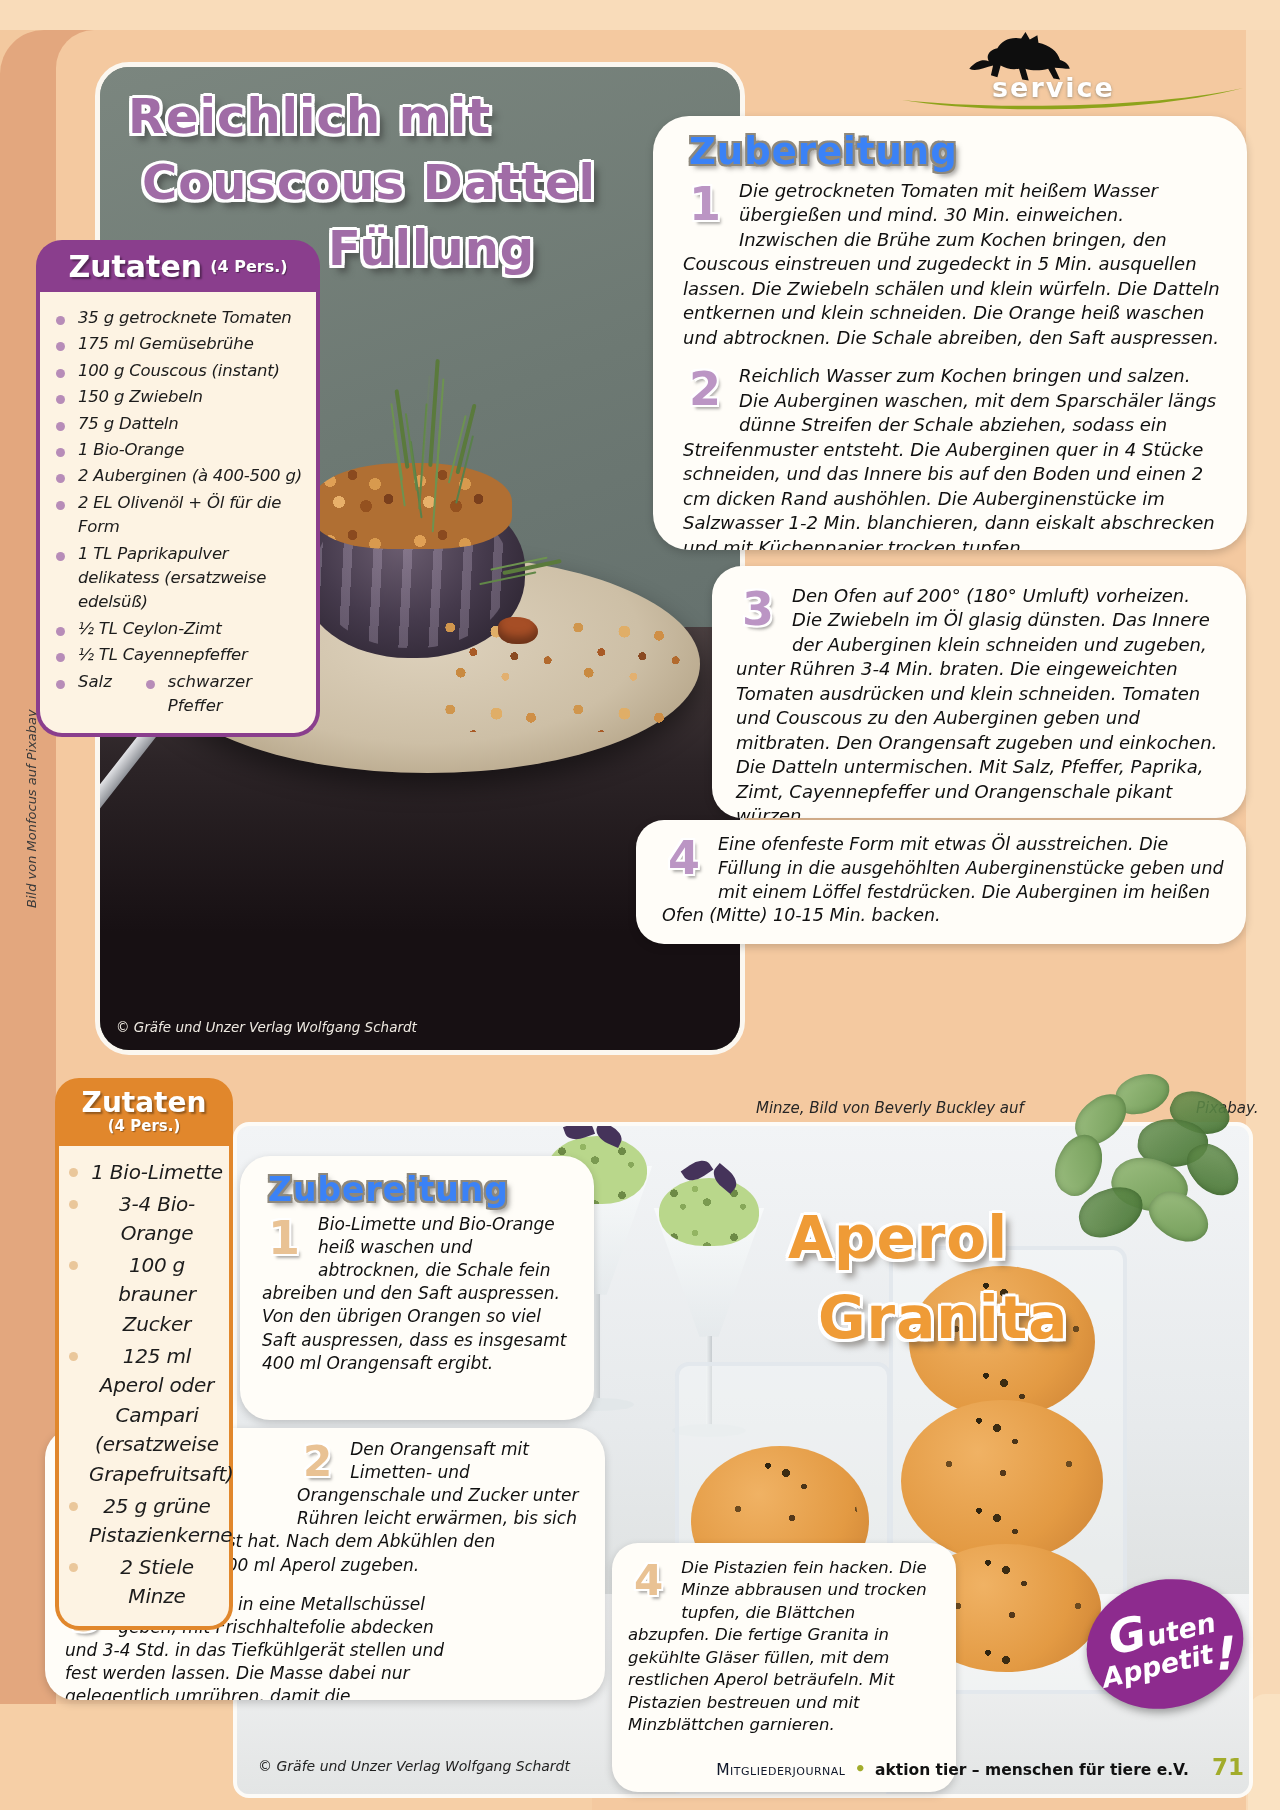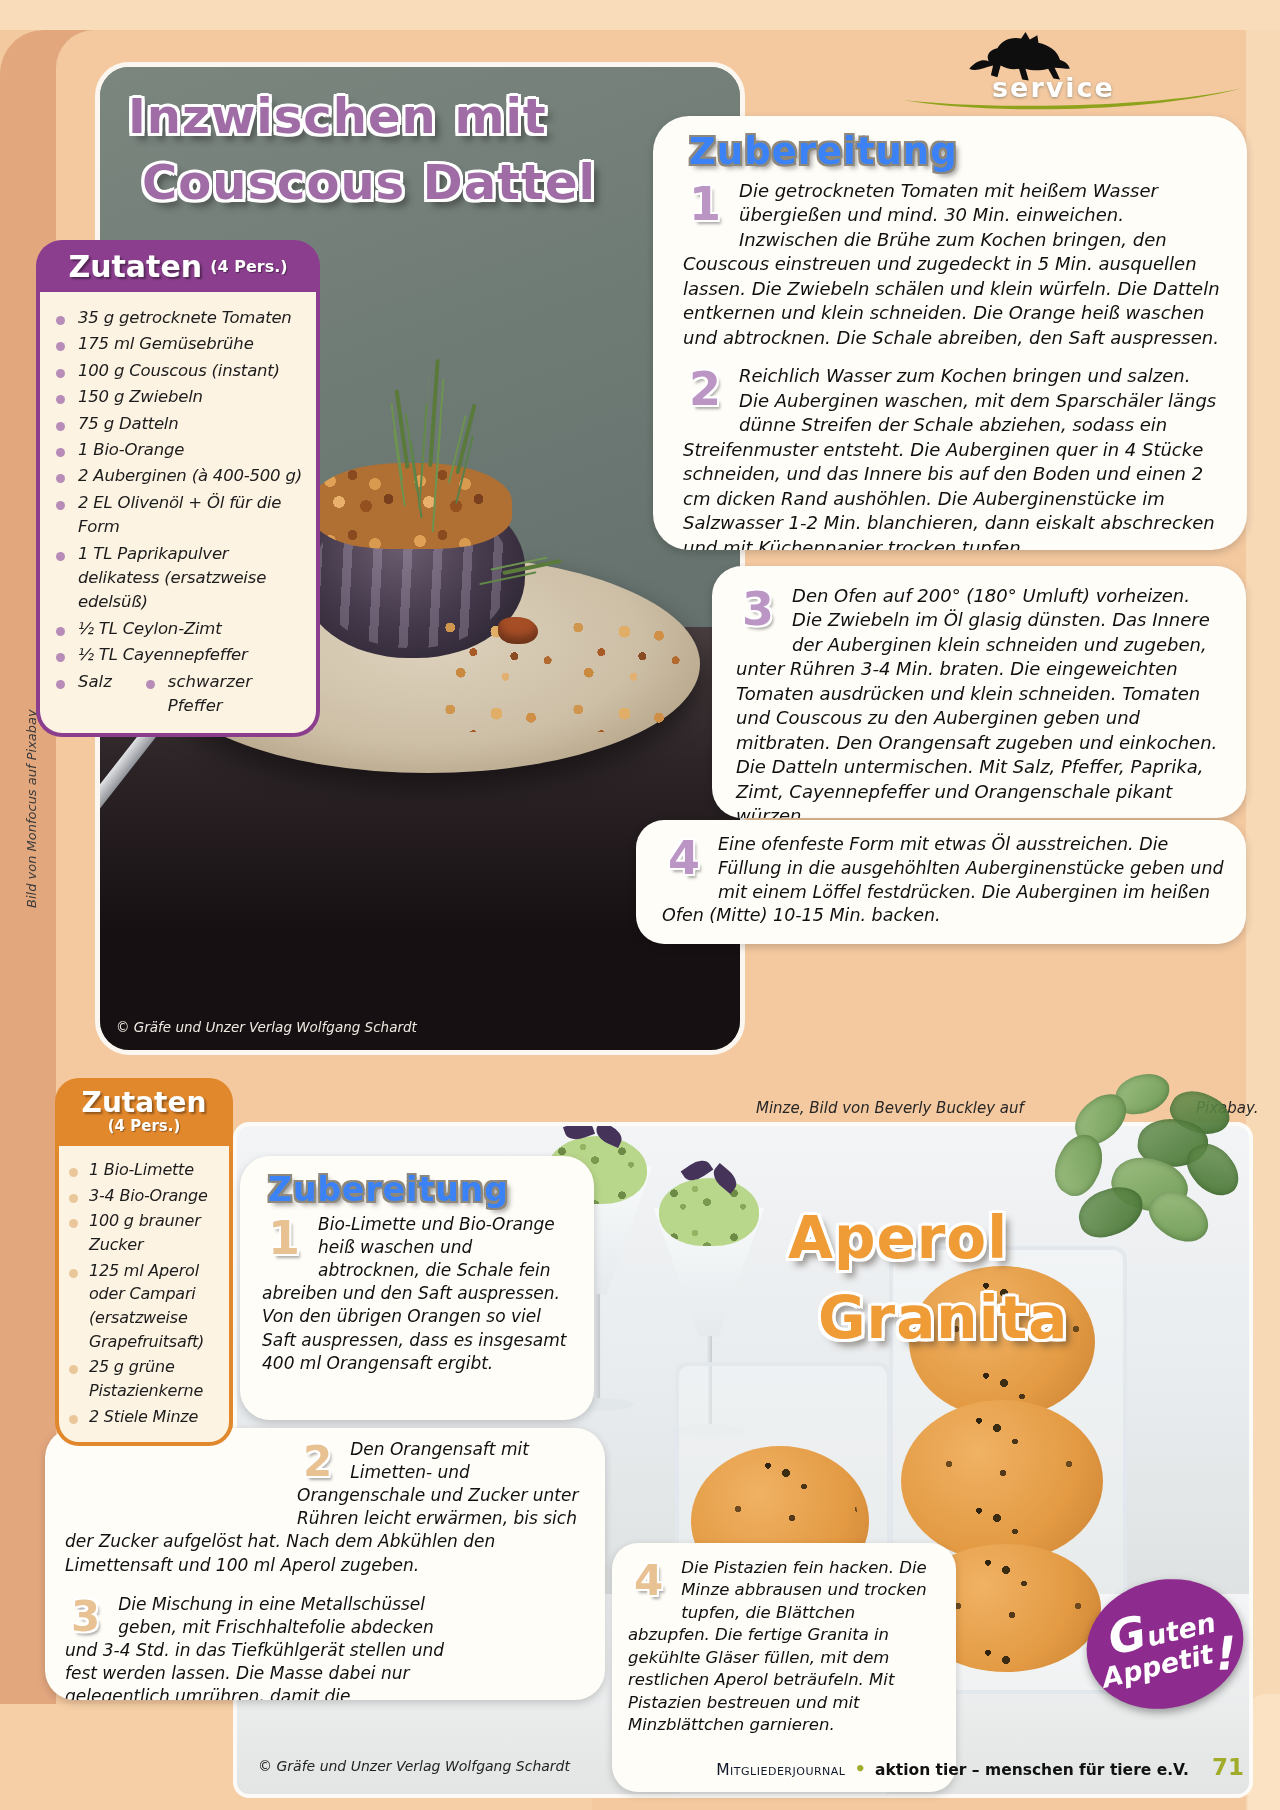--- a/index.html
+++ b/index.html
@@ -55,21 +55,21 @@
   .zbox2 .zlist li::before{background:#eac79b;}
   .zlast{position:relative;display:flex;padding-left:30px;font-style:italic;font-size:16.5px;line-height:1.48;color:#1c1c1c;}
   .zlast::before{content:"";position:absolute;left:8px;top:10px;width:9px;height:9px;border-radius:50%;background:#b78cb8;}
   .zlast .b2{position:relative;margin-left:34px;padding-left:22px;}
   .zlast .b2::before{content:"";position:absolute;left:0;top:10px;width:9px;height:9px;border-radius:50%;background:#b78cb8;}
   .zbox2{left:55px;top:1078px;width:178px;z-index:4;}
   .zh2{background:#e1872c;border-radius:24px 24px 0 0;height:68px;display:flex;flex-direction:column;align-items:center;justify-content:center;color:#fff;}
   .zh2 .big{font-size:28px;font-weight:800;line-height:1;text-shadow:2px 2px 2px rgba(0,0,0,.35);}
   .zh2 .small{font-size:15px;font-weight:700;text-shadow:1px 1px 1px rgba(0,0,0,.35);}
   .zb2{background:#fdf3e3;border:4px solid #e1872c;border-top:none;border-radius:0 0 24px 24px;padding:10px 4px 12px 4px;}
-  .zb2 .zlist li{padding-left:26px;font-size:16px;}
+  .zb2 .zlist li{padding-left:26px;font-size:20px;text-align:center;}
   .zb2 .zlist li::before{left:6px;}
   
   .dbox{left:60px;top:700px;width:198px;background:#fff;border-radius:20px;padding:10px 11px 12px 11px;box-shadow:0 2px 7px rgba(0,0,0,.18);z-index:3;}
   .dphoto{position:relative;width:176px;height:168px;background:#fcfcfa;overflow:hidden;}
   .date{position:absolute;border-radius:50% 45% 55% 50%;}
   .dleaf{position:absolute;background:linear-gradient(120deg,#79b054,#4e8a34);border-radius:0 70% 0 70%;}
   .dtext{margin-top:8px;font-style:italic;font-size:15.5px;line-height:1.36;text-align:justify;color:#191919;}
   .vcred{left:24px;top:698px;height:210px;writing-mode:vertical-rl;transform:rotate(180deg);font-size:13px;font-style:italic;color:#3a3a3a;z-index:3;}
   
   .panel{position:absolute;background:#fffdf8;box-shadow:0 3px 9px rgba(0,0,0,.18);overflow:hidden;z-index:2;}
@@ -165,22 +165,23 @@
     <div class="abs p1-fill"></div>
     <div class="abs sprig sp1"></div>
     <div class="abs sprig sp2"></div>
     <div class="abs sprig sp3"></div>
     <div class="abs sprig sp4"></div>
     <div class="abs p1-crumbs"></div>
     <div class="abs p1-chunk"></div>
     <div class="abs p1-credit">© Gräfe und Unzer Verlag  Wolfgang Schardt</div>
   </section>
 
-  <div class="t1 t1-1">Inzwischen mit</div>
+  <div class="t1 t1-1">Reichlich mit</div>
   <div class="t1 t1-2">Couscous Dattel</div>
+  <div class="t1 t1-3">Füllung</div>
 
   <aside class="abs zbox1">
     <div class="zh">
       <span class="big">Zutaten</span>
       <span class="small">(4 Pers.)</span>
     </div>
     <div class="zb">
       <ul class="zlist">
 
           <li><span>35 g getrocknete Tomaten</span></li>

